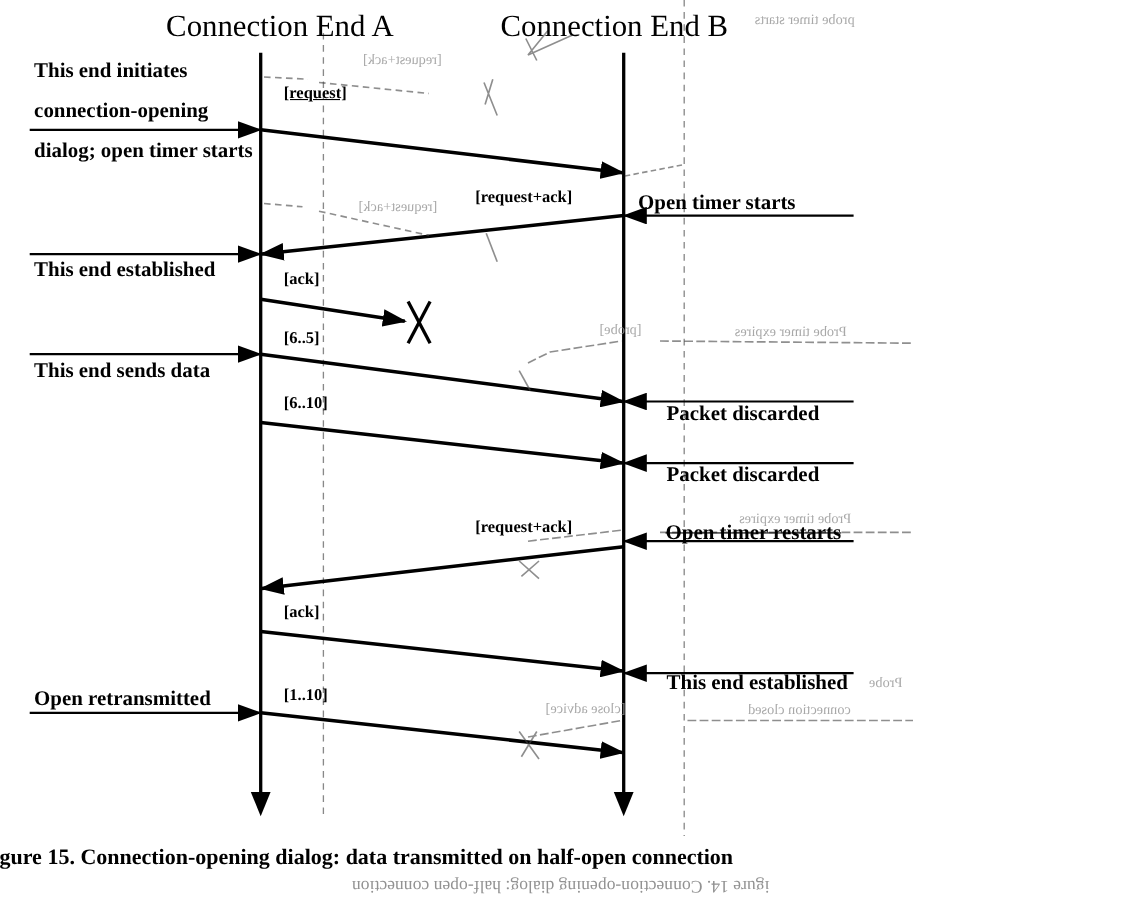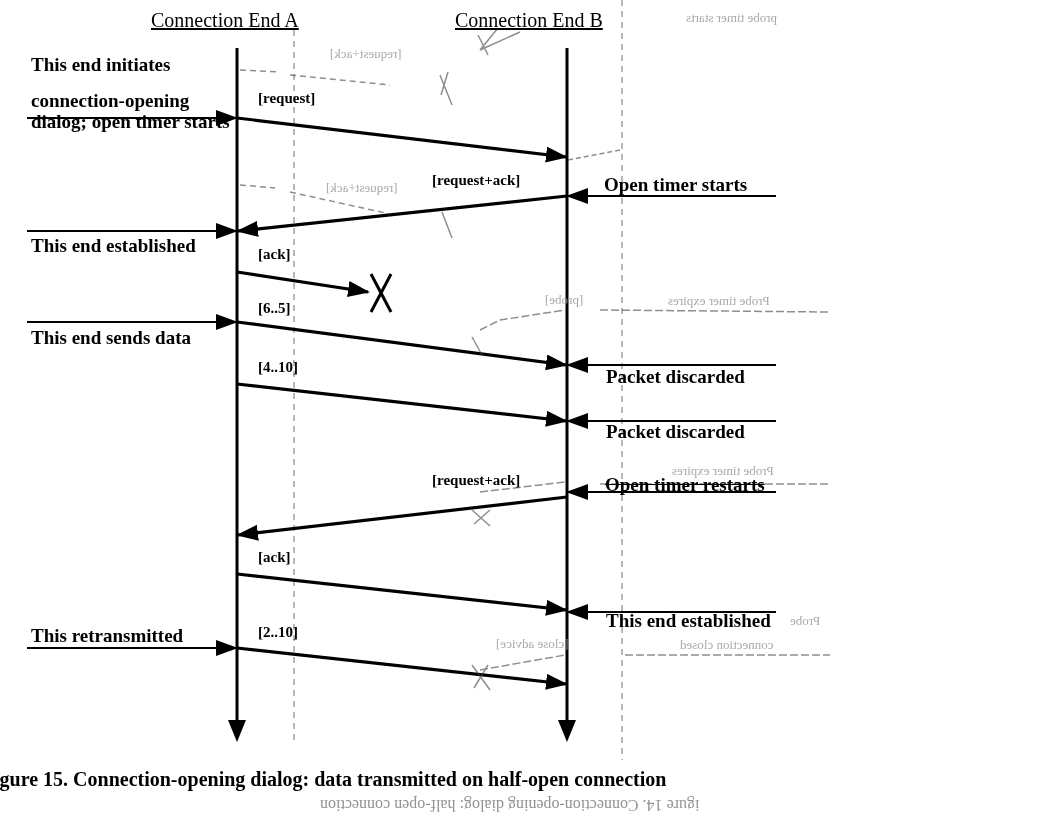--- a/index.html
+++ b/index.html
@@ -1,20 +1,20 @@
 <!DOCTYPE html>
 <html><head>
 <meta charset="utf-8">
 <style>
   html, body { margin: 0; padding: 0; background: #ffffff; }
   body { width: 1037px; height: 825px; position: relative; overflow: hidden;
          font-family: "Liberation Serif", "DejaVu Serif", serif; color: #000; }
   #diagram { position: absolute; left: 0; top: 0; width: 1037px; height: 825px; }
   .lbl { position: absolute; font-size: 19px; font-weight: bold; line-height: 18px; white-space: nowrap; }
-  .hdr { position: absolute; font-size: 20px; text-decoration: underline; white-space: nowrap; }
+  .hdr { position: absolute; font-size: 28px; white-space: nowrap; }
   .msg { position: absolute; font-size: 15px; font-weight: bold; white-space: nowrap; }
   .ghost { position: absolute; font-size: 13px; color: #9a9a9a; white-space: nowrap; transform: scaleX(-1); opacity: 0.85; }
   .caption { position: absolute; font-size: 20px; font-weight: bold; white-space: nowrap; }
   .ghost-caption { position: absolute; font-size: 16px; color: #777; white-space: nowrap; transform: scale(-1,-1); opacity: 0.8; }
 </style>
 </head>
 <body>
 
 <svg id="diagram" viewBox="0 0 1037 825" xmlns="http://www.w3.org/2000/svg">
   <defs>
@@ -86,40 +86,40 @@
     <path d="M568,160 L620,150" stroke-dasharray="5,3"></path>
   </g>
 </svg>
 
 <div class="hdr" style="left:151px; top:9px;">Connection End A</div>
 <div class="hdr" style="left:455px; top:9px;text-align:right;">Connection End B</div>
 
 <div class="lbl" style="left:31px; top:56px;">
   <div>This end initiates</div>
   <div style="margin-top:18px;">connection-opening</div>
-  <div style="margin-top:3px;">dialog; open timer starts</div>
+  <div style="margin-top:19px;">dialog; open timer starts</div>
 </div>
 <div class="lbl" style="left:31px; top:237px;">This end established</div>
 <div class="lbl" style="left:31px; top:305px;margin-top:24px;">This end sends data</div>
-<div class="lbl" style="left:31px; top:627px;">This retransmitted</div>
+<div class="lbl" style="left:31px; top:627px;">Open retransmitted</div>
 
-<div class="lbl" style="left:604px; top:176px;">Open timer starts</div>
+<div class="lbl" style="left:580px; top:176px;">Open timer starts</div>
 <div class="lbl" style="left:606px; top:368px;">Packet discarded</div>
 <div class="lbl" style="left:606px; top:423px;">Packet discarded</div>
 <div class="lbl" style="left:605px; top:476px; text-decoration: line-through; text-align: right;">Open timer restarts</div>
 <div class="lbl" style="left:606px; top:612px;">This end established</div>
 
-<div class="msg" style="left:258px; top:90px;">[request]</div>
+<div class="msg" style="left:258px; top:77px;text-decoration:underline;">[request]</div>
 <div class="msg" style="left:432px; top:172px;">[request+ack]</div>
 <div class="msg" style="left:258px; top:246px;">[ack]</div>
 <div class="msg" style="left:258px; top:300px;">[6..5]</div>
-<div class="msg" style="left:258px; top:359px;">[4..10]</div>
+<div class="msg" style="left:258px; top:359px;">[6..10]</div>
 <div class="msg" style="left:432px; top:472px;">[request+ack]</div>
 <div class="msg" style="left:258px; top:549px;">[ack]</div>
-<div class="msg" style="left:258px; top:624px;">[2..10]</div>
+<div class="msg" style="left:258px; top:624px;">[1..10]</div>
 
 <div class="ghost" style="left:686px; top:10px;">probe timer starts</div>
 <div class="ghost" style="left:330px; top:46px;">[request+ack]</div>
 <div class="ghost" style="left:326px; top:180px;">[request+ack]</div>
 <div class="ghost" style="left:545px; top:292px;">[probe]</div>
 <div class="ghost" style="left:668px; top:293px;">Probe timer expires</div>
 <div class="ghost" style="left:672px; top:463px;">Probe timer expires</div>
 <div class="ghost" style="left:790px; top:613px;">Probe</div>
 <div class="ghost" style="left:496px; top:636px;">[close advice]</div>
 <div class="ghost" style="left:680px; top:637px;">connection closed</div>

